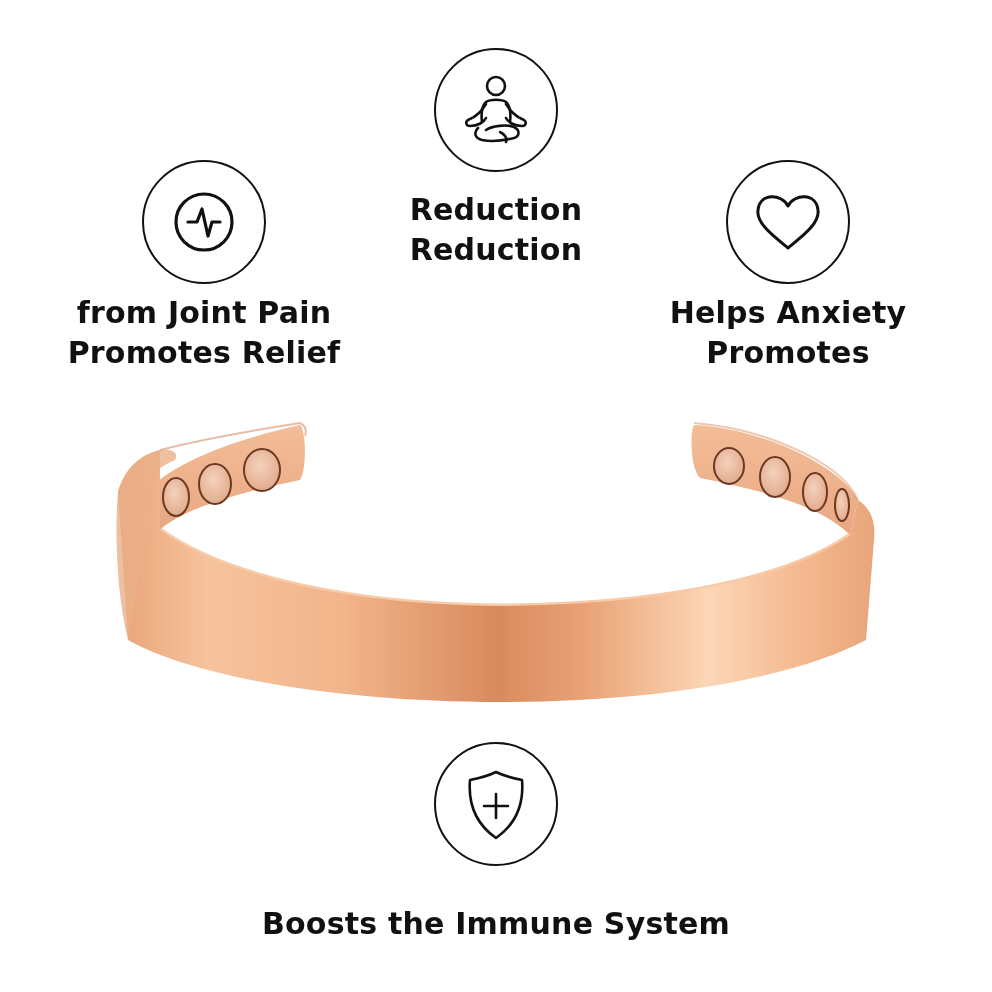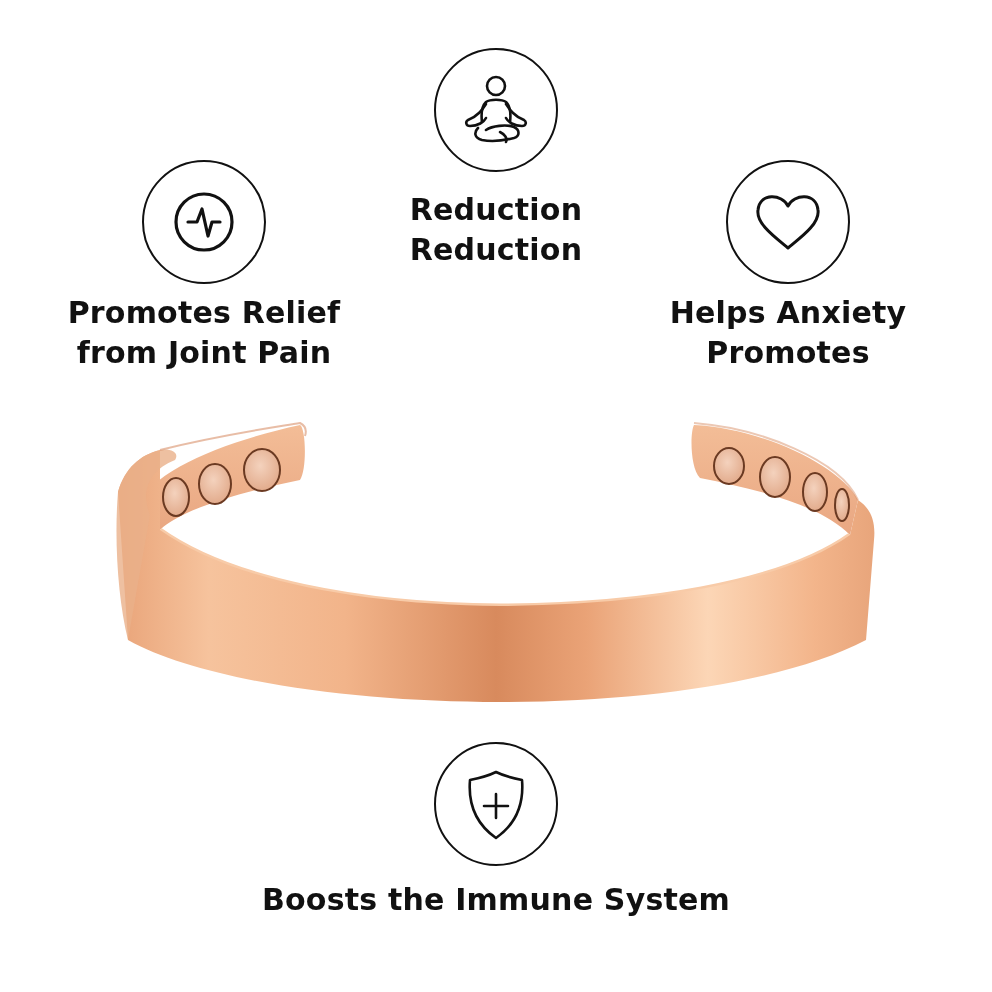--- a/index.html
+++ b/index.html
@@ -10,21 +10,21 @@
                    box-sizing: border-box; display: flex; align-items: center; justify-content: center; background: #fff; }
     .icon-circle svg { display: block; }
     .label { font-weight: bold; font-size: 30px; line-height: 40px; text-align: center;
              letter-spacing: 0.2px; white-space: nowrap; }
     #f-relax { left: 434px; top: 48px; width: 124px; }
     #f-relax .label { margin-top: 18px; width: 260px; }
     #f-joint { left: 142px; top: 160px; width: 124px; }
     #f-joint .label { margin-top: 9px; width: 340px; }
     #f-anx { left: 726px; top: 160px; width: 124px; }
     #f-anx .label { margin-top: 9px; width: 340px; }
-    #f-imm { left: 434px; top: 742px; width: 124px; }
+    #f-imm { left: 434px; top: 742px; width: 124px; gap: 24px; }
     #f-imm .label { margin-top: 14px; width: 560px; }
     #bracelet { position: absolute; left: 0; top: 0; }
   </style>
 </head>
 <body>
 
 <svg id="bracelet" width="992" height="992" viewBox="0 0 992 992">
   <defs>
     <linearGradient id="outerGrad" x1="0" y1="0" x2="1" y2="0">
       <stop offset="0" stop-color="#e9a479"></stop>
@@ -94,22 +94,22 @@
 </div>
 
 <div class="feature" id="f-joint">
   <div class="icon-circle">
     <svg width="80" height="80" viewBox="0 0 80 80" fill="none" stroke="#111" stroke-width="3.2" stroke-linejoin="round" stroke-linecap="round">
       <circle cx="40" cy="40" r="28"></circle>
       <path d="M24 40 H33 L38 27 L44 54 L48 40 H56"></path>
     </svg>
   </div>
   <div class="label">
+    <div>from Joint Pain</div>
     <div>Promotes Relief</div>
-    <div>from Joint Pain</div>
   </div>
 </div>
 
 <div class="feature" id="f-anx">
   <div class="icon-circle">
     <svg width="84" height="80" viewBox="0 0 84 80" fill="none" stroke="#111" stroke-width="3" stroke-linejoin="round">
       <path d="M42 24 C36 12 14 10 12 28 C10 42 30 56 42 66 C54 56 74 42 72 28 C70 10 48 12 42 24 Z"></path>
     </svg>
   </div>
   <div class="label">

